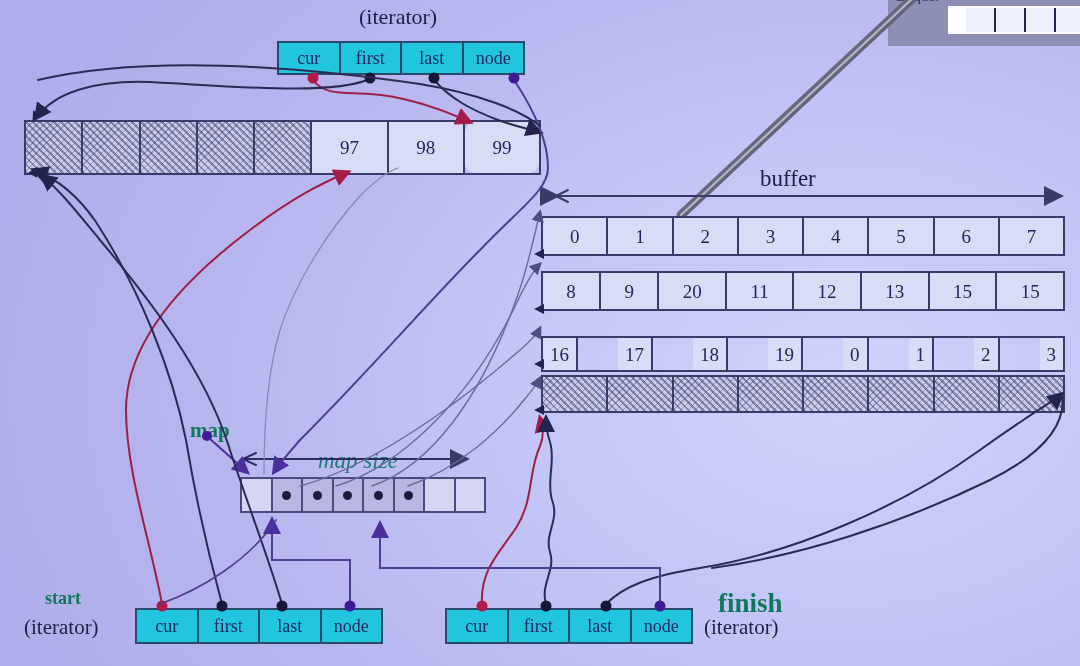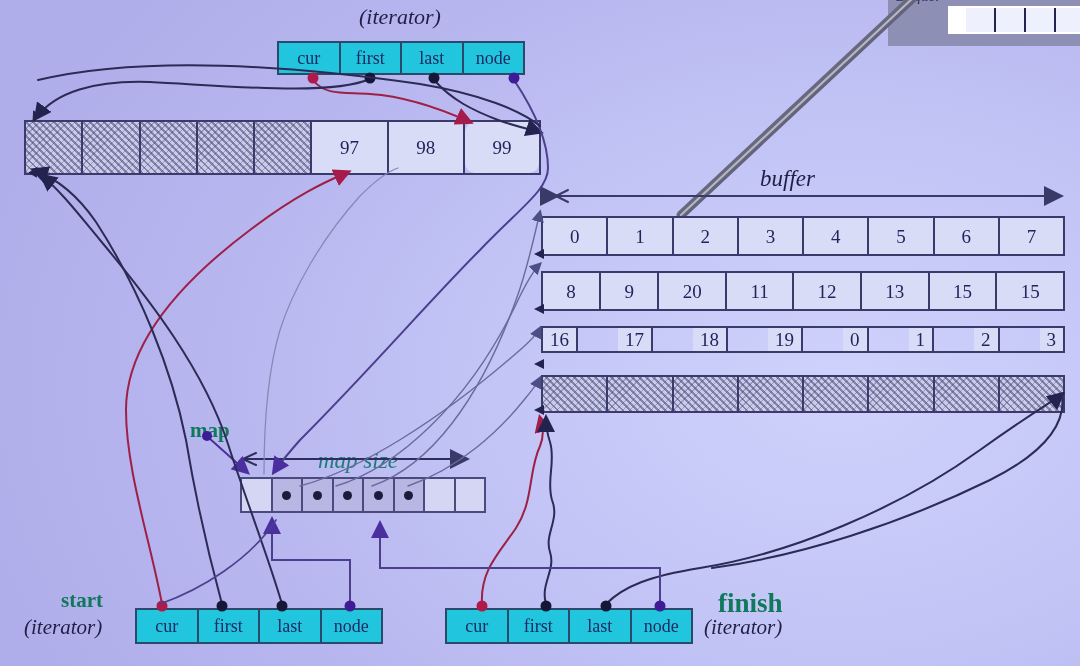--- a/index.html
+++ b/index.html
@@ -49,21 +49,21 @@
   .maprow > div:last-child{border-right:none;}
   .maprow > div.filled{background:#b9b6e4;}
   .maprow > div.filled::after{
     content:"";position:absolute;left:50%;top:50%;
     width:9px;height:9px;margin:-4.5px 0 0 -4.5px;border-radius:50%;
     background:#1b1b3c;
   }
 
   
   .lbl{position:absolute;white-space:nowrap;}
-  .lbl-dark{color:#1e1e46;font-style:italic;}
+  .lbl-dark{color:#1e1e46;}
   .lbl-green{color:#10795c;font-weight:bold;}
   .lbl-teal{color:#1f7d78;}
 
   
   svg.wires{position:absolute;left:0;top:0;width:1080px;height:666px;pointer-events:none;}
 
   
   .deque-panel{
     position:absolute;background:#8d8fb4;border:0;overflow:hidden;
   }
@@ -140,21 +140,21 @@
     <div>8</div>
     <div>9</div>
     <div>20</div>
     <div>11</div>
     <div>12</div>
     <div>13</div>
     <div>15</div>
     <div>15</div>
   </div>
 
-  <div class="cells plain" style="left:541px;top:326px;width:524px;height:27px;gap:40px;">
+  <div class="cells plain" style="left:541px;top:336px;width:524px;height:36px;gap:40px;">
     <div>16</div>
     <div>17</div>
     <div>18</div>
     <div>19</div>
     <div>0</div>
     <div>1</div>
     <div>2</div>
     <div>3</div>
   </div>
 
@@ -177,21 +177,21 @@
     <div></div>
     <div class="filled"></div>
     <div class="filled"></div>
     <div class="filled"></div>
     <div class="filled"></div>
     <div class="filled"></div>
     <div></div>
     <div></div>
   </div>
 
-  <div class="lbl lbl-green" style="left:45px;top:588px;font-size:21px;margin-left:16px;">start</div>
+  <div class="lbl lbl-green" style="left:45px;top:588px;font-size:18px;">start</div>
   <div class="lbl lbl-dark" style="left:24px;top:615px;font-size:21px;">(iterator)</div>
 
   <div class="iter" style="left:135px;top:608px;width:248px;height:36px;">
     <div>cur</div>
     <div>first</div>
     <div>last</div>
     <div>node</div>
   </div>
 
   <div class="iter" style="left:445px;top:608px;width:248px;height:36px;">

